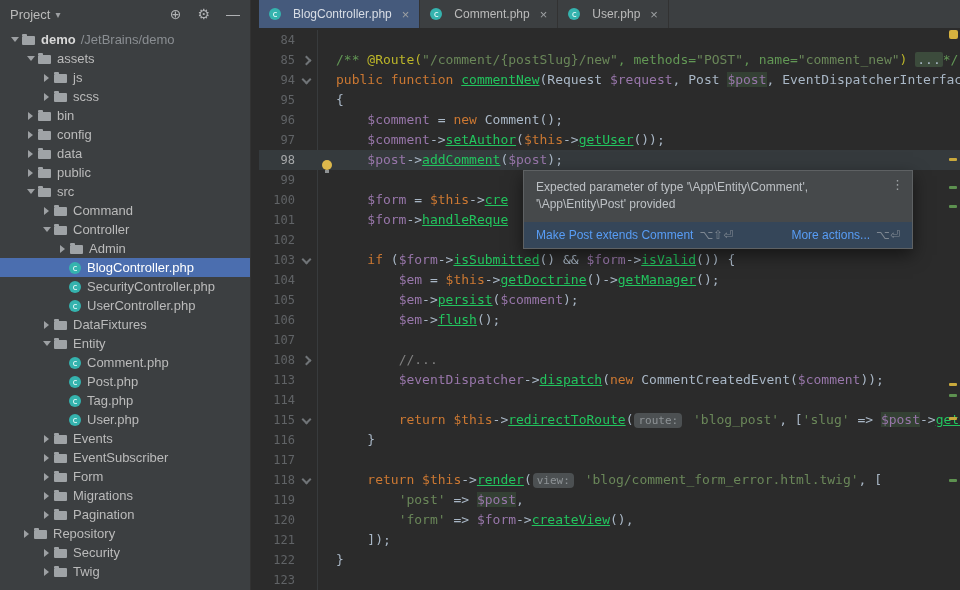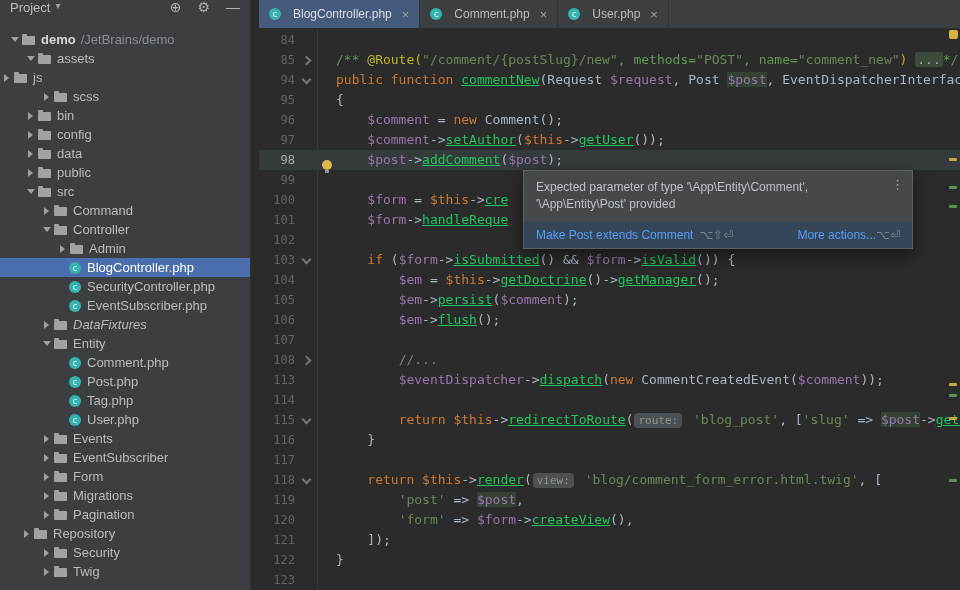--- a/index.html
+++ b/index.html
@@ -1,20 +1,20 @@
 <!DOCTYPE html>
 <html><head>
 <meta charset="utf-8">
 <style>
   html,body{margin:0;padding:0;background:#1e1e1e;}
   .app{position:relative;width:960px;height:590px;background:#2b2b2b;overflow:hidden;
        font-family:"Liberation Sans","DejaVu Sans",sans-serif;display:flex;}
   
   .panel{width:250px;flex:none;background:#3c3f41;display:flex;flex-direction:column;overflow:hidden;}
-  .panel-header{height:28px;flex:none;display:flex;align-items:flex-start;padding:0 10px;color:#bbbbbb;font-size:13px;}
+  .panel-header{height:28px;flex:none;display:flex;align-items:center;padding:0 10px;color:#bbbbbb;font-size:13px;}
   .panel-title{cursor:default;}
   .caret{margin-left:5px;color:#9da0a3;font-size:10px;}
   .panel-icons{margin-left:auto;display:flex;gap:16px;align-items:center;color:#afb1b3;font-size:14px;}
   .panel-icons span{cursor:default;line-height:1;}
   .tree{flex:1;overflow:hidden;padding-top:2px;}
   .trow{height:19px;display:flex;align-items:center;font-size:13px;color:#bbbbbb;white-space:nowrap;cursor:default;}
   .trow.selected{background:#4b6eaf;color:#ffffff;}
   .chev-slot{width:13px;flex:none;display:flex;align-items:center;justify-content:center;}
   .tri{width:0;height:0;display:block;}
   .tri-d{border-left:4px solid transparent;border-right:4px solid transparent;border-top:5px solid #9da0a3;}
@@ -64,21 +64,21 @@
   .indicator{position:absolute;top:2px;right:2px;width:9px;height:9px;border-radius:2px;}
   .smark{position:absolute;right:3px;width:8px;height:3px;border-radius:1px;}
   
   .popup{position:absolute;left:523px;top:170px;width:388px;background:#46494b;border:1px solid #5e6163;
          box-shadow:0 6px 16px rgba(0,0,0,.5);z-index:20;font-size:12px;}
   .popup-kebab{position:absolute;top:6px;right:8px;color:#9da1a4;font-size:13px;cursor:default;}
   .popup-msg{padding:8px 26px 9px 12px;color:#bdc1c5;line-height:17px;}
   .popup-actions{display:flex;align-items:center;background:#354659;height:26px;padding:0 12px;gap:6px;}
   .plink{color:#589df6;cursor:default;}
   .pshort{color:#7e8791;}
-  .more-group{margin-left:auto;display:flex;align-items:center;}
+  .more-group{margin-left:auto;display:flex;gap:6px;align-items:center;}
 </style>
 </head>
 <body>
 
 <div class="app">
 
   <div class="panel">
     <div class="panel-header">
       <span class="panel-title">Project</span>
       <span class="caret">▾</span>
@@ -97,21 +97,21 @@
           <span class="tlabel bold">demo</span>
           <span class="sub"> /JetBrains/demo</span>
         </div>
         <div class="trow" style="padding-left: 24px;">
           <span class="chev-slot">
             <span class="tri tri-d"></span>
           </span>
           <span class="icon-folder"></span>
           <span class="tlabel">assets</span>
         </div>
-        <div class="trow" style="">
+        <div class="trow" style="padding-left: 40px;">
           <span class="chev-slot">
             <span class="tri tri-r"></span>
           </span>
           <span class="icon-folder"></span>
           <span class="tlabel">js</span>
         </div>
         <div class="trow" style="padding-left: 40px;">
           <span class="chev-slot">
             <span class="tri tri-r"></span>
           </span>
@@ -180,23 +180,23 @@
           <span class="tlabel">BlogController.php</span>
         </div>
         <div class="trow" style="padding-left: 56px;">
           <span class="chev-slot"></span>
           <span class="php-icon">c</span>
           <span class="tlabel">SecurityController.php</span>
         </div>
         <div class="trow" style="padding-left: 56px;">
           <span class="chev-slot"></span>
           <span class="php-icon">c</span>
-          <span class="tlabel">EventSubscriber.php</span>
-        </div>
-        <div class="trow" style="padding-left: 40px; font-style: italic;">
+          <span class="tlabel">UserController.php</span>
+        </div>
+        <div class="trow" style="padding-left: 40px;">
           <span class="chev-slot">
             <span class="tri tri-r"></span>
           </span>
           <span class="icon-folder"></span>
           <span class="tlabel">DataFixtures</span>
         </div>
         <div class="trow" style="padding-left: 40px;">
           <span class="chev-slot">
             <span class="tri tri-d"></span>
           </span>

